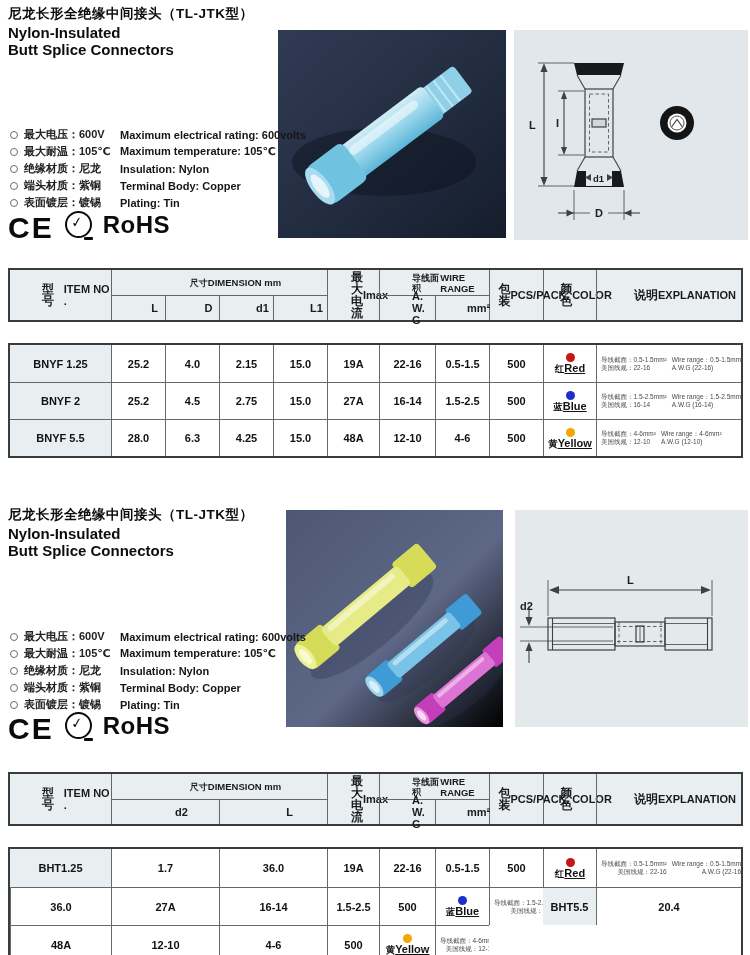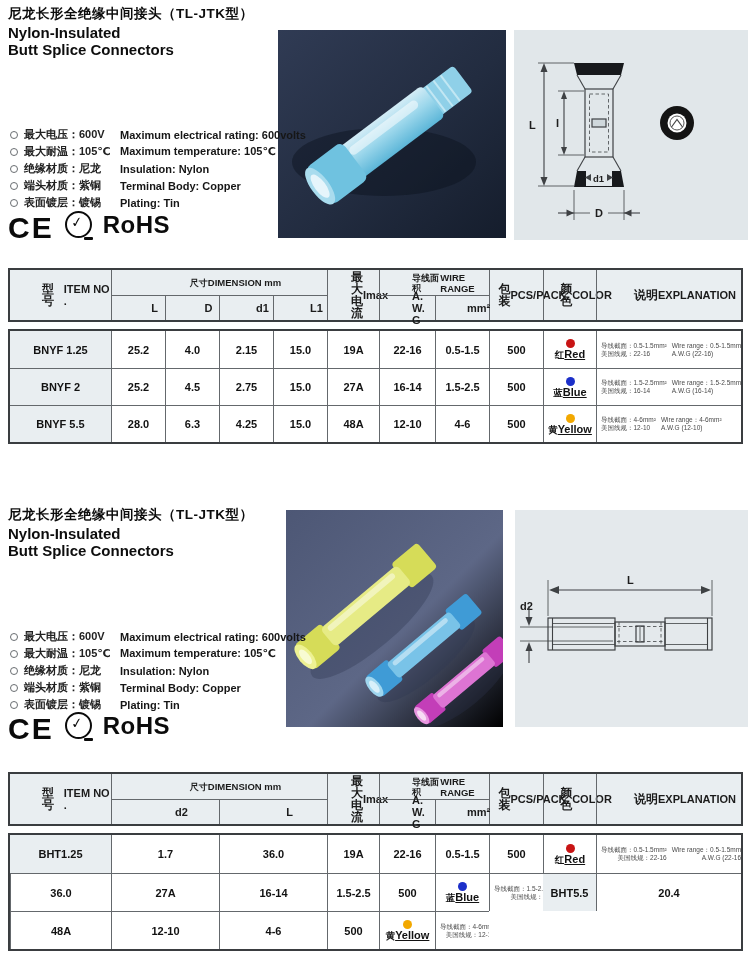--- a/index.html
+++ b/index.html
@@ -26,21 +26,21 @@
   .rohs{font-size:24px;font-weight:bold;color:#0b0b0b;letter-spacing:.5px;}
 
   
   .photo,.panel{overflow:hidden;}
   .panel{background:#e1e7ea;}
   svg{display:block;}
 
   
   .tbl{width:735px;}
   .thead,.tbody{display:grid;border:2px solid #3a3d40;background:#e9eef1;}
-  .tbody{margin-top:7px;background:#fff;}
+  .tbody{margin-top:21px;background:#fff;}
   .t1 .thead{grid-template-columns:101px 54px 54px 54px 54px 52px 56px 54px 54px 53px 1fr;grid-template-rows:25px 25px;}
   .t1 .tbody{grid-template-columns:101px 54px 54px 54px 54px 52px 56px 54px 54px 53px 1fr;grid-auto-rows:37px;}
   .t2 .thead{grid-template-columns:101px 108px 108px 52px 56px 54px 54px 53px 1fr;grid-template-rows:25px 25px;}
   .t2 .tbody{grid-template-columns:101px 108px 108px 52px 56px 54px 54px 53px 1fr;grid-auto-rows:38px;text-align:right;}
 
   .hc{display:flex;flex-direction:row;align-items:center;justify-content:center;
       font-weight:bold;color:#1b1b1b;line-height:12px;min-width:0;padding-left:32px;}
   .hzh{font-size:12px;}
   .hen{font-size:11px;}
   .sm{font-size:9px;line-height:10px;}

